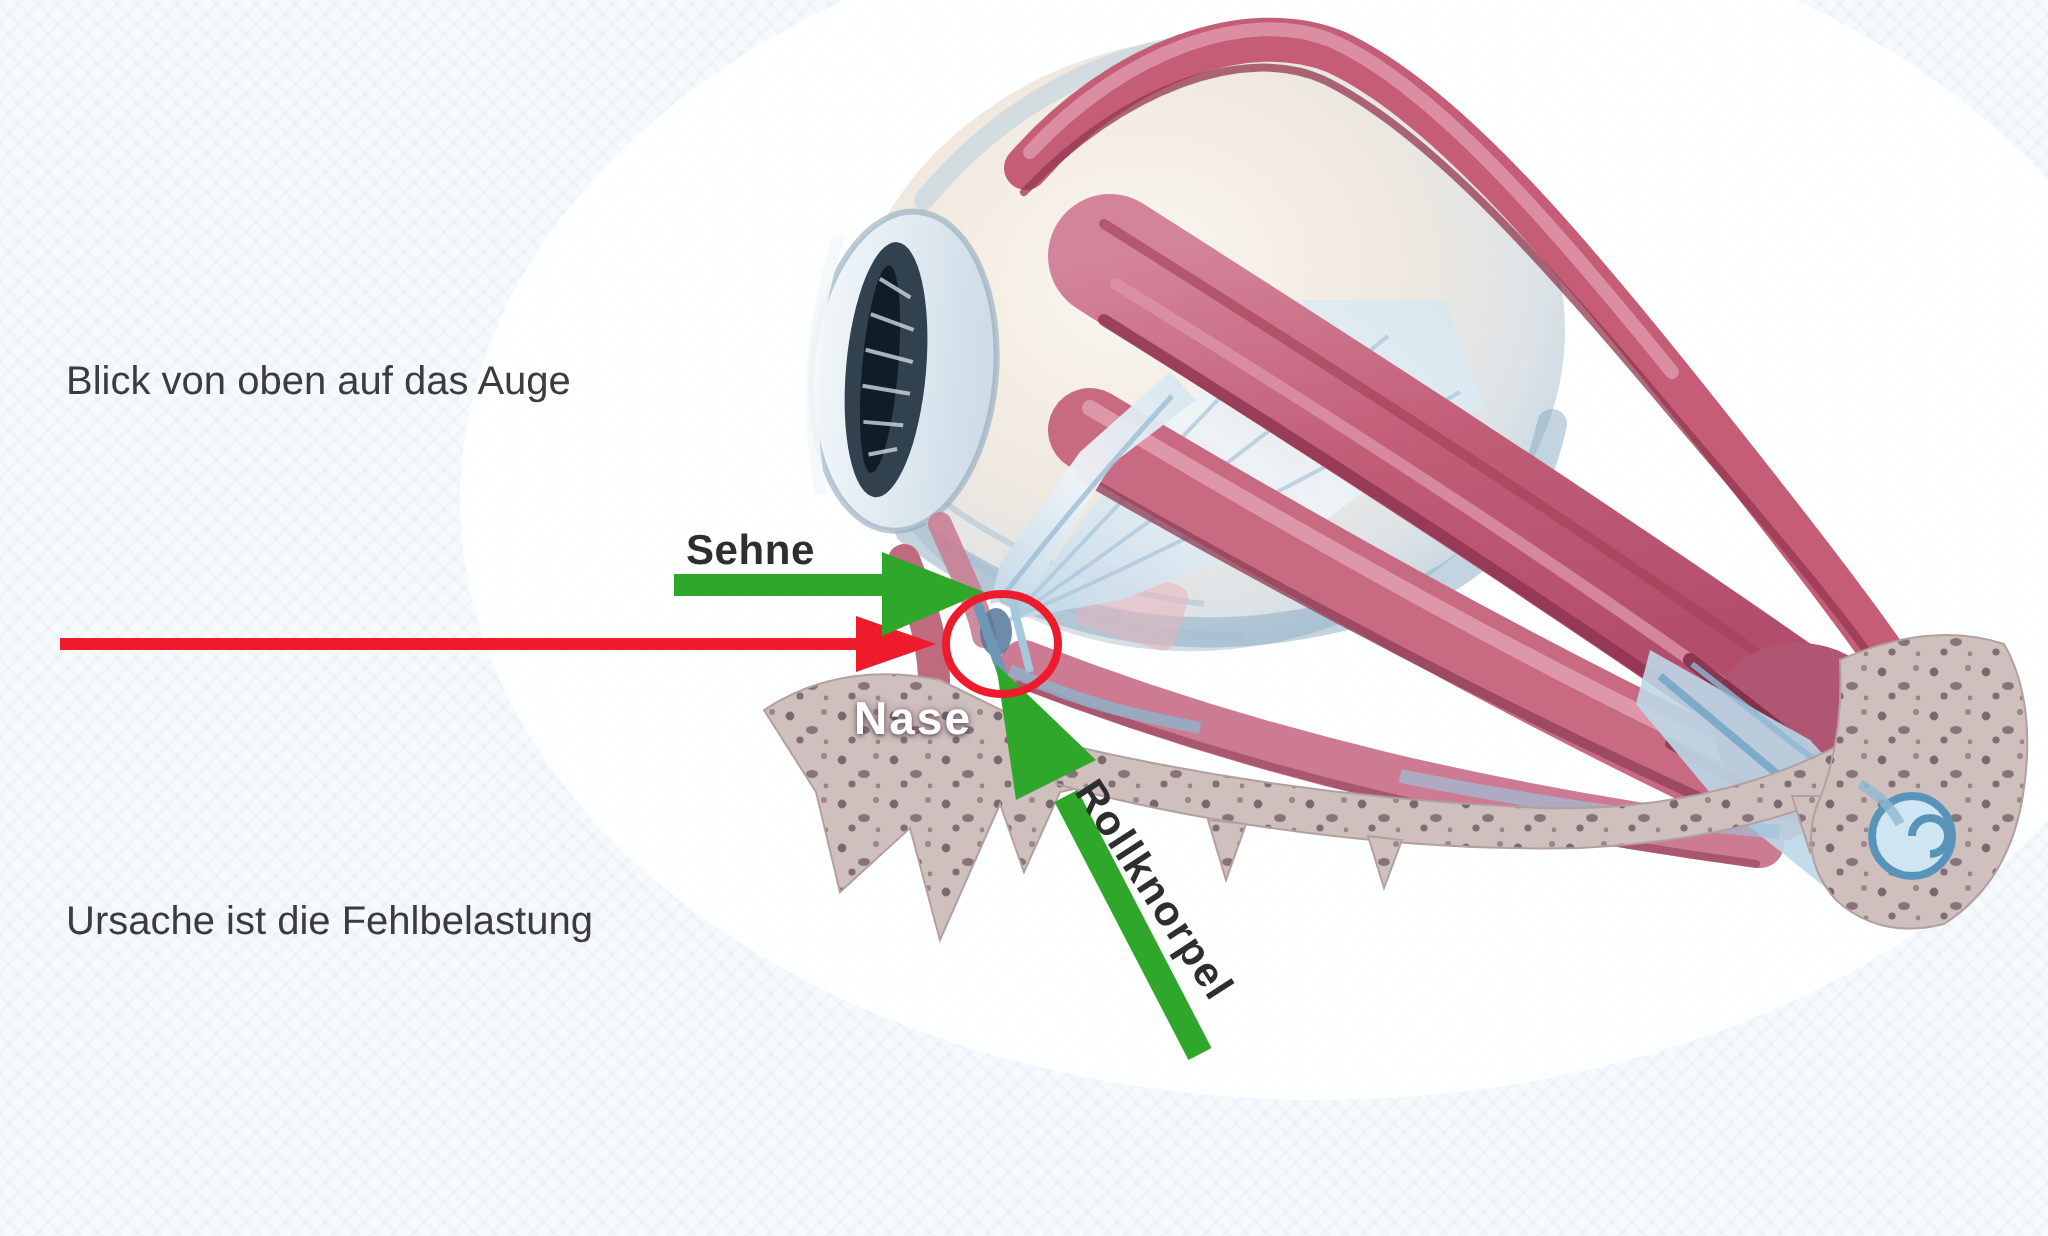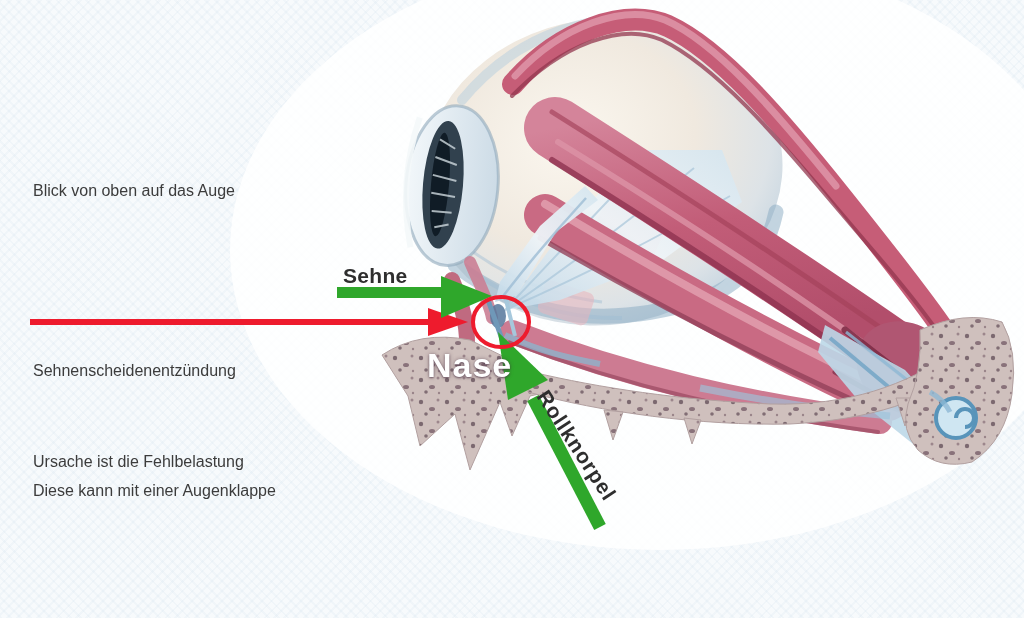--- a/index.html
+++ b/index.html
@@ -10,31 +10,31 @@
   .stage{
     position:relative;
     width:1024px;height:618px;
     overflow:hidden;
     background:
       repeating-linear-gradient(45deg, rgba(198,218,233,.14) 0 2px, rgba(255,255,255,0) 2px 7px),
       repeating-linear-gradient(135deg, rgba(198,218,233,.14) 0 2px, rgba(255,255,255,0) 2px 7px),
       linear-gradient(#f7fafc,#f7fafc);
   }
   .stage svg{position:absolute;left:0;top:0;}
-  .txt{position:absolute;color:#3c3c3c;font-size:16px;line-height:30px;}
+  .txt{position:absolute;color:#3c3c3c;font-size:20px;line-height:30px;}
   .caption{left:33px;top:176px;}
   .para1{left:33px;top:356px;line-height:30px;}
-  .para2{left:33px;top:447px;line-height:29px;}
+  .para2{left:33px;top:447px;line-height:29px;text-align:right;}
   .lbl-sehne{
     position:absolute;left:343px;top:264px;
     font-size:21px;font-weight:bold;color:#2e2e2e;letter-spacing:.3px;text-align:center;
   }
   .lbl-nase{
     position:absolute;left:427px;top:346px;
-    font-size:34px;font-weight:bold;color:#ffffff;letter-spacing:1px;
+    font-size:23px;font-weight:bold;color:#ffffff;letter-spacing:1px;
     text-shadow:0 1px 2px rgba(70,45,65,.65), 0 0 4px rgba(70,45,65,.45);
   }
   .lbl-rollknorpel{
     position:absolute;left:552px;top:386px;
     font-size:21px;font-weight:bold;color:#2e2e2e;letter-spacing:1px;
     transform:rotate(57deg);transform-origin:0 0;white-space:nowrap;
   }
 </style>
 </head>
 <body>
@@ -190,25 +190,23 @@
       <line x1="600" y1="527" x2="533" y2="398" stroke="#2fa72b" stroke-width="13"></line>
       <polygon points="498,332 548,380 508,400" fill="#2fa72b"></polygon>
     </g>
 
     <ellipse cx="501" cy="322" rx="28" ry="25" fill="none" stroke="#ee1b2d" stroke-width="4"></ellipse>
   </svg>
 
   <div class="txt caption">Blick von oben auf das Auge</div>
 
   <div class="txt para1">
-    <div>Sehnenscheidenentzündung</div>
   </div>
 
   <div class="txt para2">
     <div>Ursache ist die Fehlbelastung</div>
-    <div>Diese kann mit einer Augenklappe</div>
   </div>
 
   <div class="lbl-sehne">Sehne</div>
   <div class="lbl-nase">Nase</div>
   <div class="lbl-rollknorpel">Rollknorpel</div>
 
 </div>
 
 </body></html>

